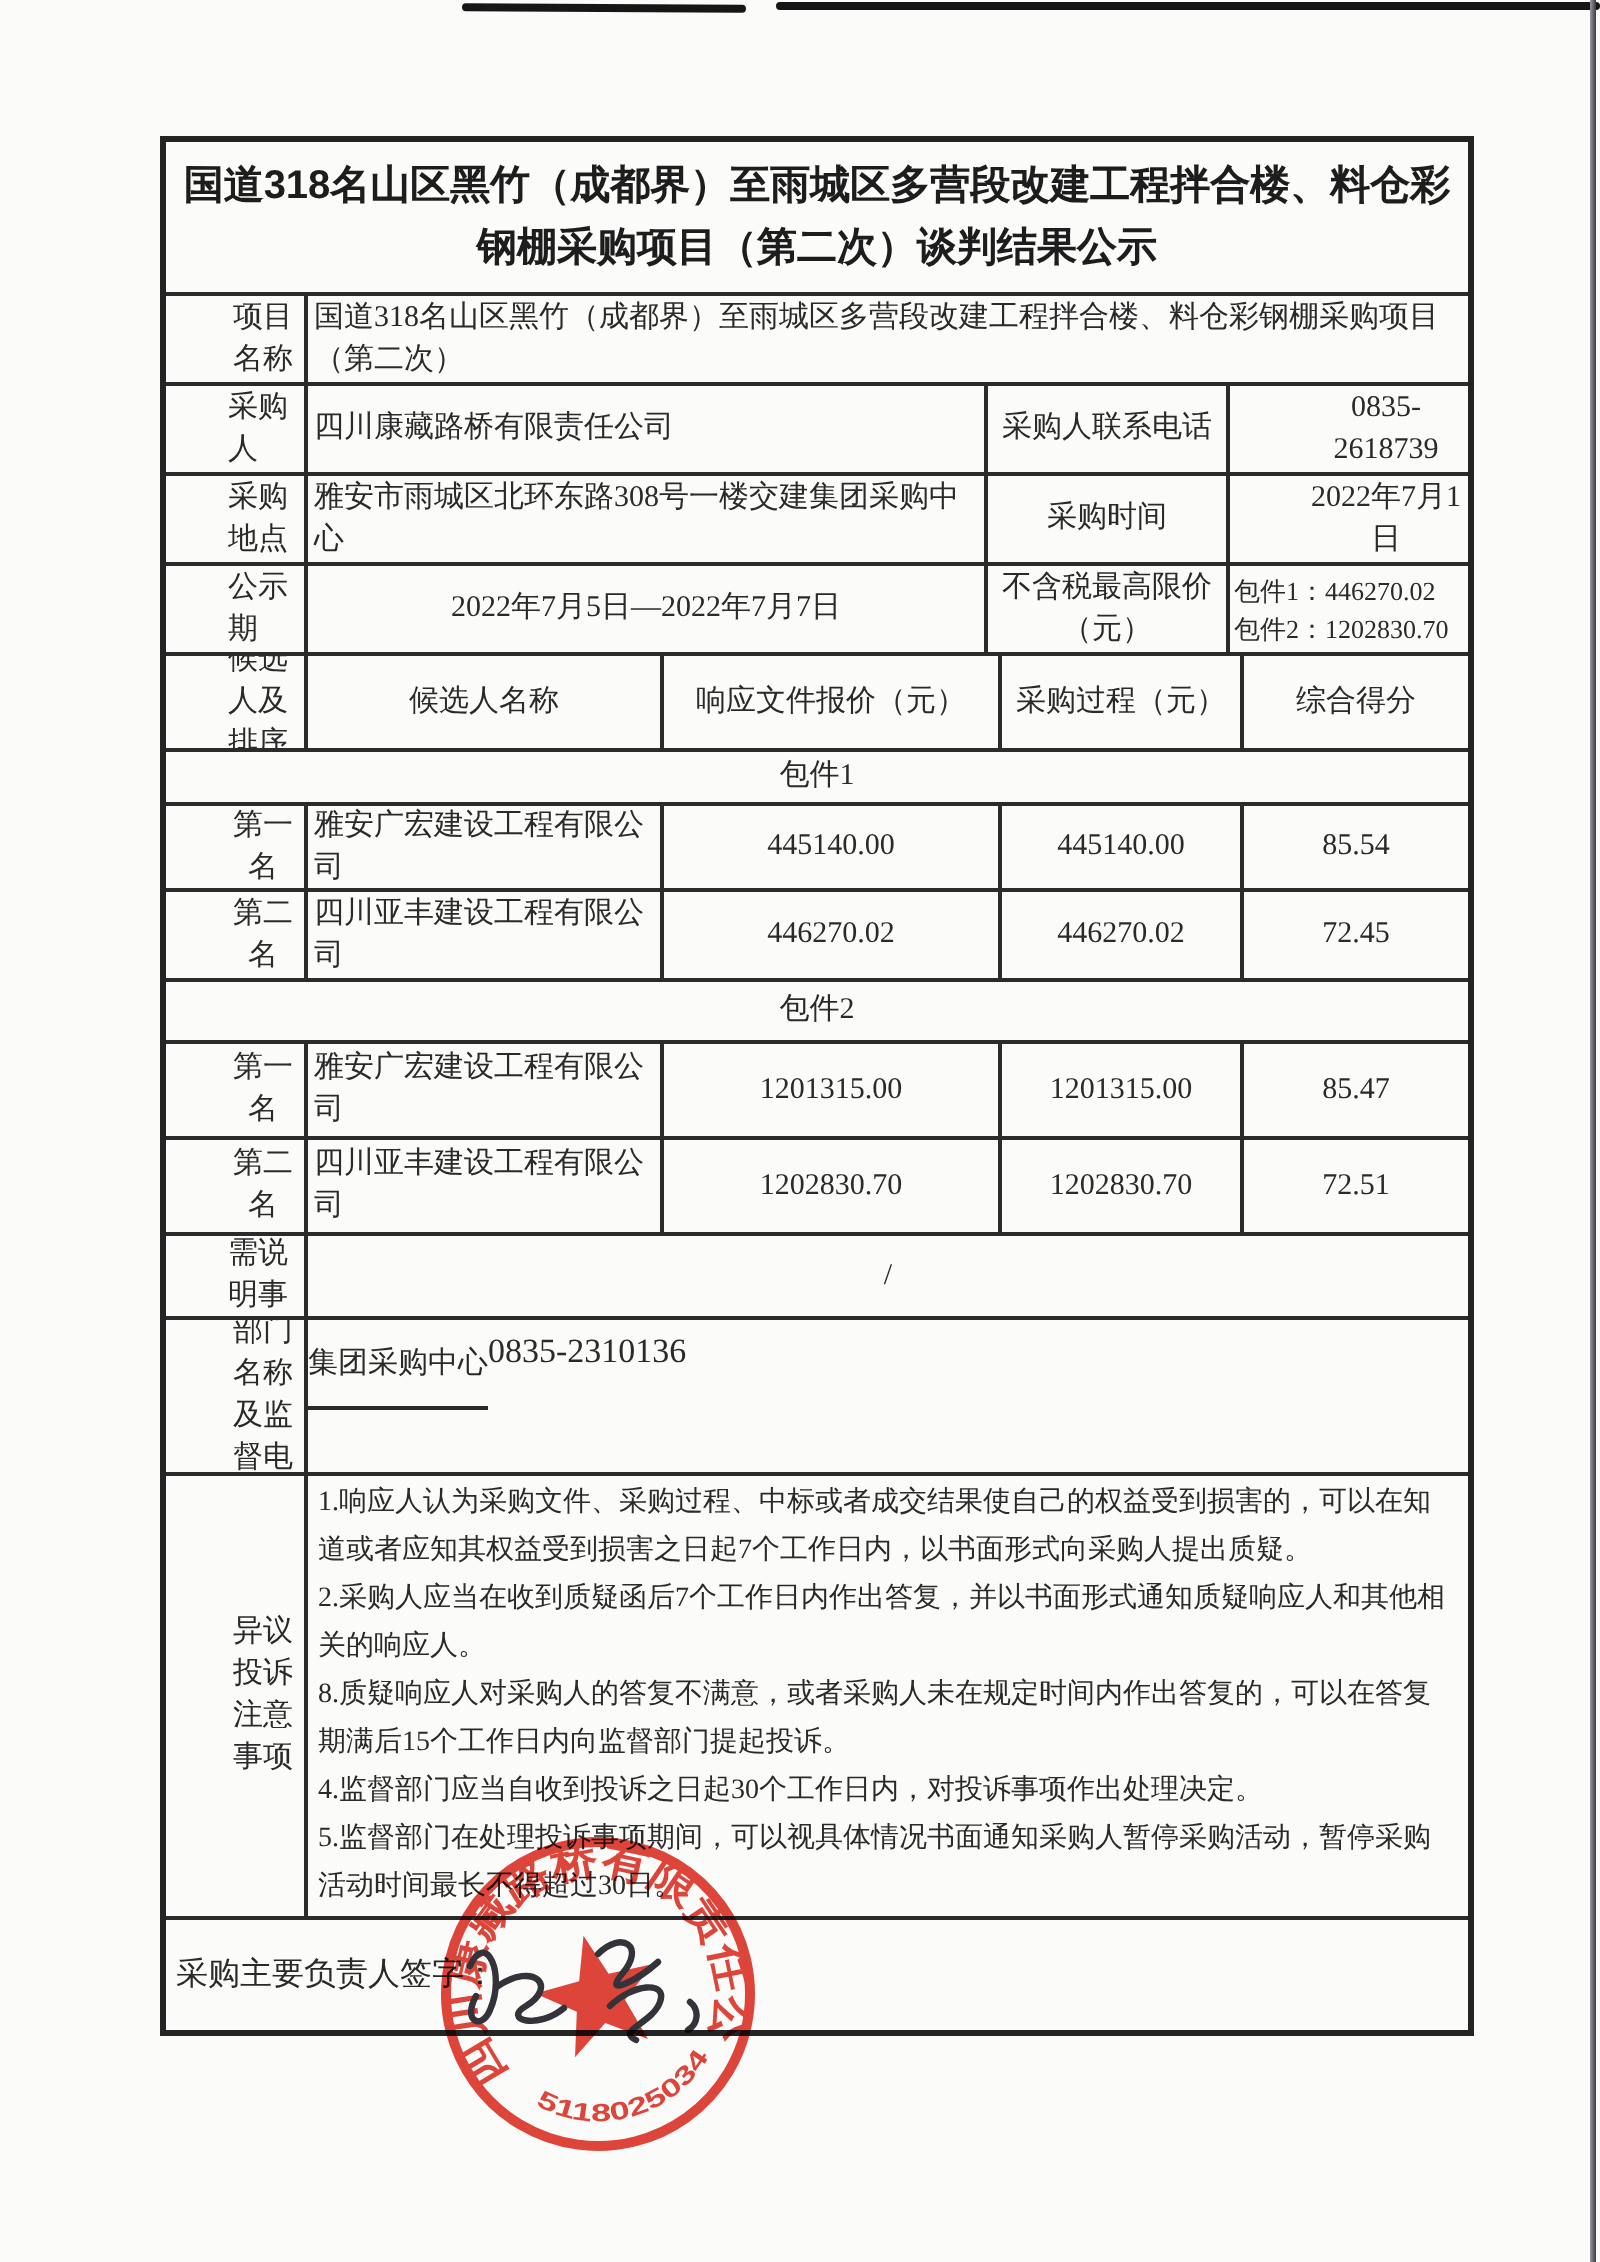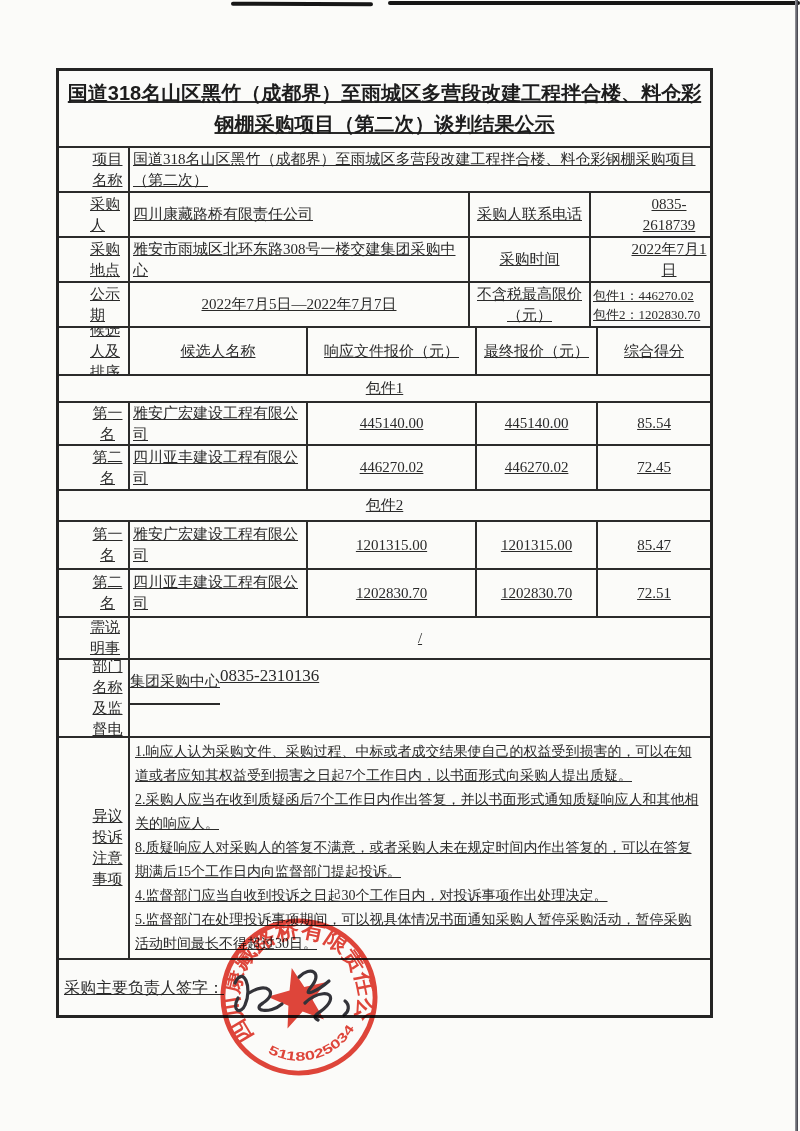--- a/index.html
+++ b/index.html
@@ -9,25 +9,24 @@
     font-family:"Liberation Serif", serif;
     color:#2a2a2a;
     overflow:hidden;
   }
   
   .scan-line-top{position:absolute;background:#161616;height:4px;border-radius:2px;}
   .scan-line-right{position:absolute;background:linear-gradient(to right,#9a9aa0,#3a3a44);width:3px;top:0;height:1131px;left:795px;}
 
   
   .doc-table{
-    position:absolute;left:56px;top:68px;width:651px;
+    position:absolute;left:80px;top:68px;width:651px;
     border:3px solid #242424;
     box-sizing:content-box;
     background:transparent;
-    text-decoration:underline;
   }
   .row{display:flex;border-bottom:2px solid #2b2b2b;box-sizing:border-box;}
   .row.last{border-bottom:none;}
   .cell{
     box-sizing:border-box;border-right:2px solid #2b2b2b;
     display:flex;align-items:center;justify-content:center;
     font-size:15px;line-height:21px;text-align:center;
     padding:2px 3px;overflow:hidden;
   }
   .cell.end{border-right:none;}
@@ -110,21 +109,21 @@
     <div class="cell w119 end limit-cell">
       <span>包件1：446270.02</span>
       <span>包件2：1202830.70</span>
     </div>
   </div>
 
   <div class="row h48">
     <div class="cell labelcol left wrap-label">候选人及排序</div>
     <div class="cell w178">候选人名称</div>
     <div class="cell w169">响应文件报价（元）</div>
-    <div class="cell w121">最终报价（元）</div>
+    <div class="cell w121">采购过程（元）</div>
     <div class="cell w112 end">综合得分</div>
   </div>
 
   <div class="row h27 pkg-bar">
     <div class="cell end" style="flex:1;">包件1</div>
   </div>
 
   <div class="row h43">
     <div class="cell labelcol">第一名</div>
     <div class="cell w178 left wrap-label">雅安广宏建设工程有限公司</div>

